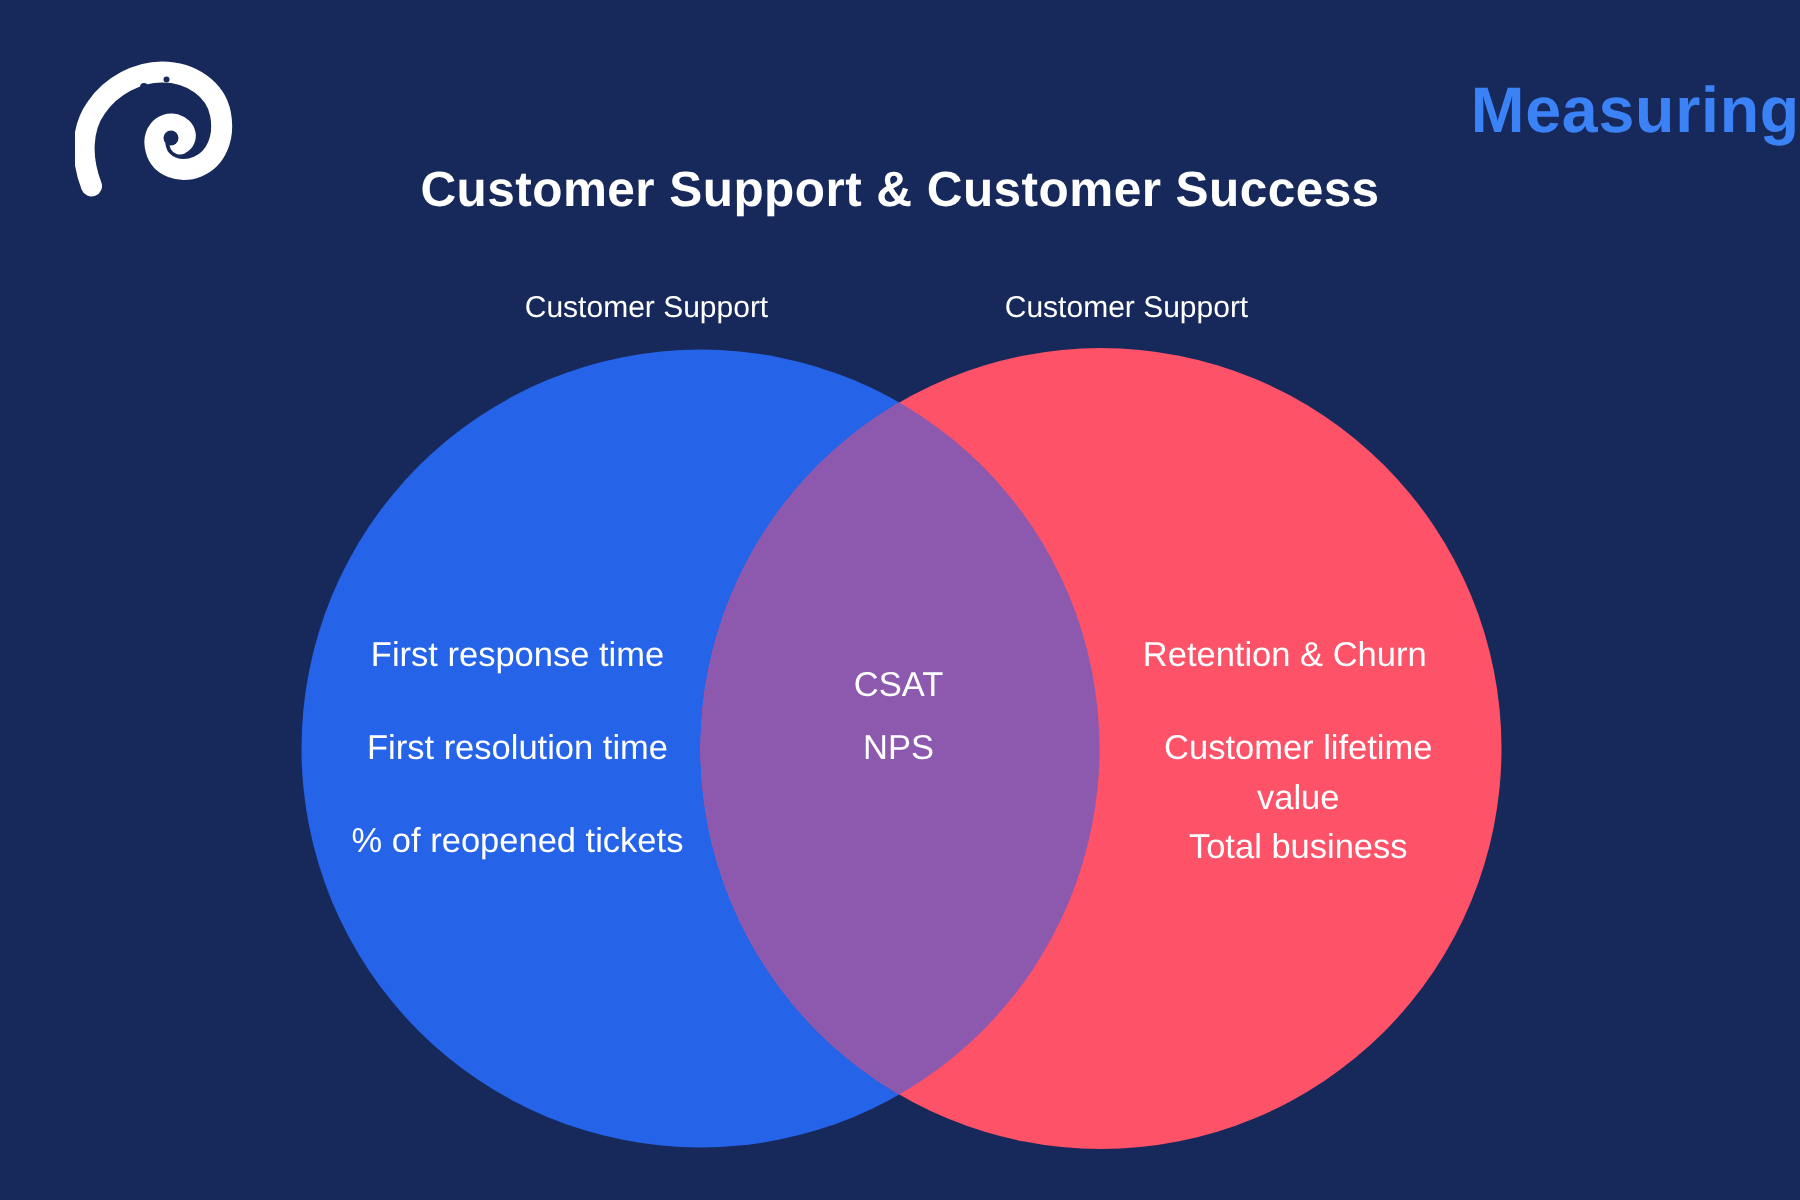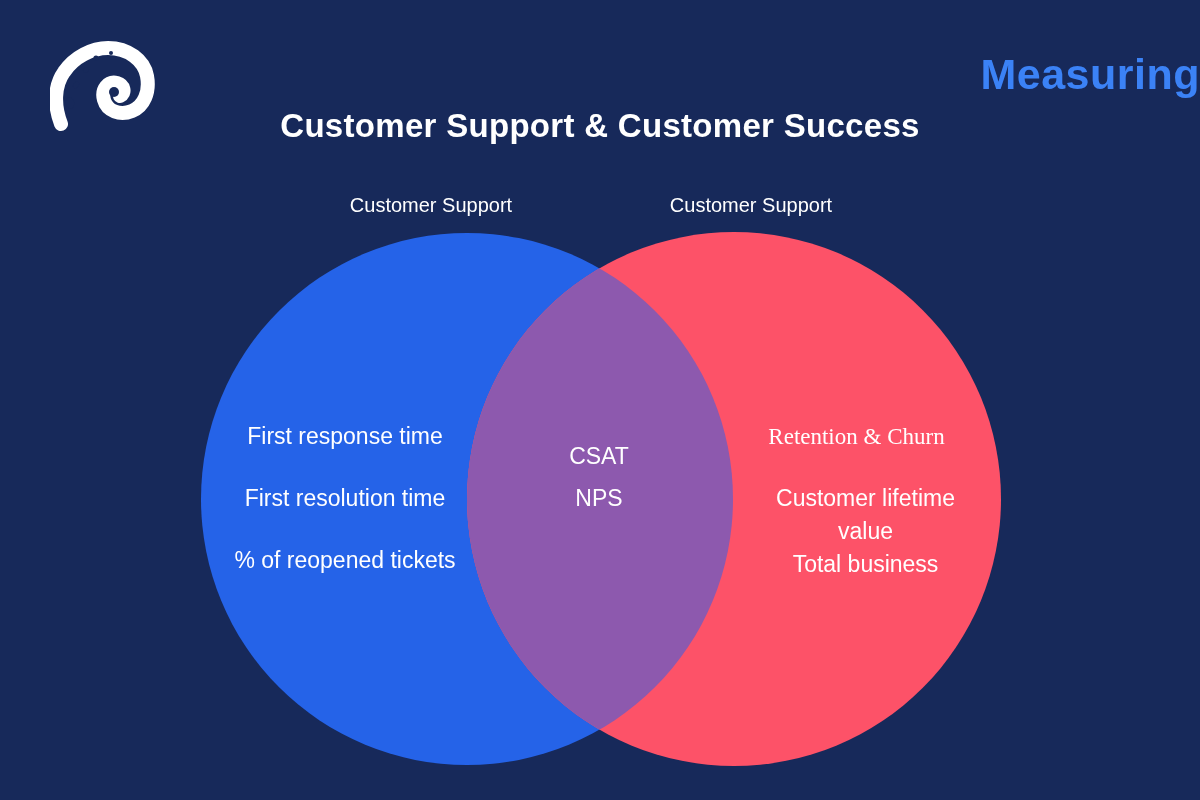--- a/index.html
+++ b/index.html
@@ -91,15 +91,15 @@
 <div class="abs circle-label" style="left:321px;">Customer Support</div>
 <div class="abs circle-label" style="left:641px;">Customer Support</div>
 
 <div class="abs item" style="left:215px; top:420px; width:260px;">First response time</div>
 <div class="abs item" style="left:215px; top:482px; width:260px;">First resolution time</div>
 <div class="abs item" style="left:215px; top:544px; width:260px;">% of reopened tickets</div>
 
 <div class="abs item" style="left:536px; top:420px; width:126px;margin-top:20px;">CSAT</div>
 <div class="abs item" style="left:536px; top:482px; width:126px;">NPS</div>
 
-<div class="abs item" style="left:746px; top:420px; width:221px;font-family:Liberation Serif, serif;">Retention &amp; Churn</div>
+<div class="abs item" style="left:746px; top:420px; width:221px;">Retention &amp; Churn</div>
 <div class="abs item" style="left:755px; top:482px; width:221px;">Customer lifetime value</div>
 <div class="abs item" style="left:755px; top:548px; width:221px;">Total business</div>
 
 </body></html>

